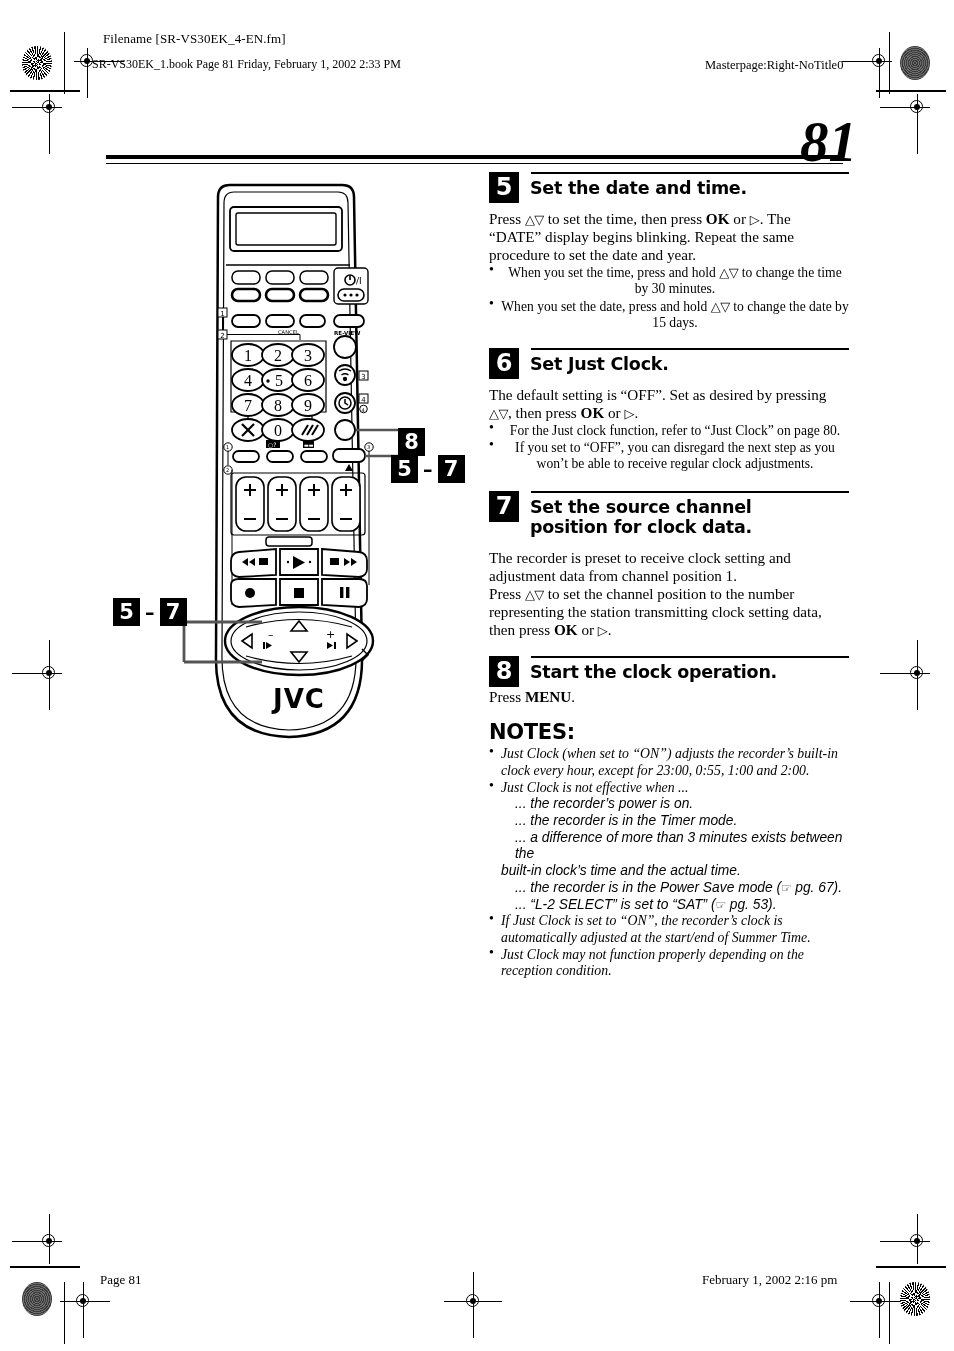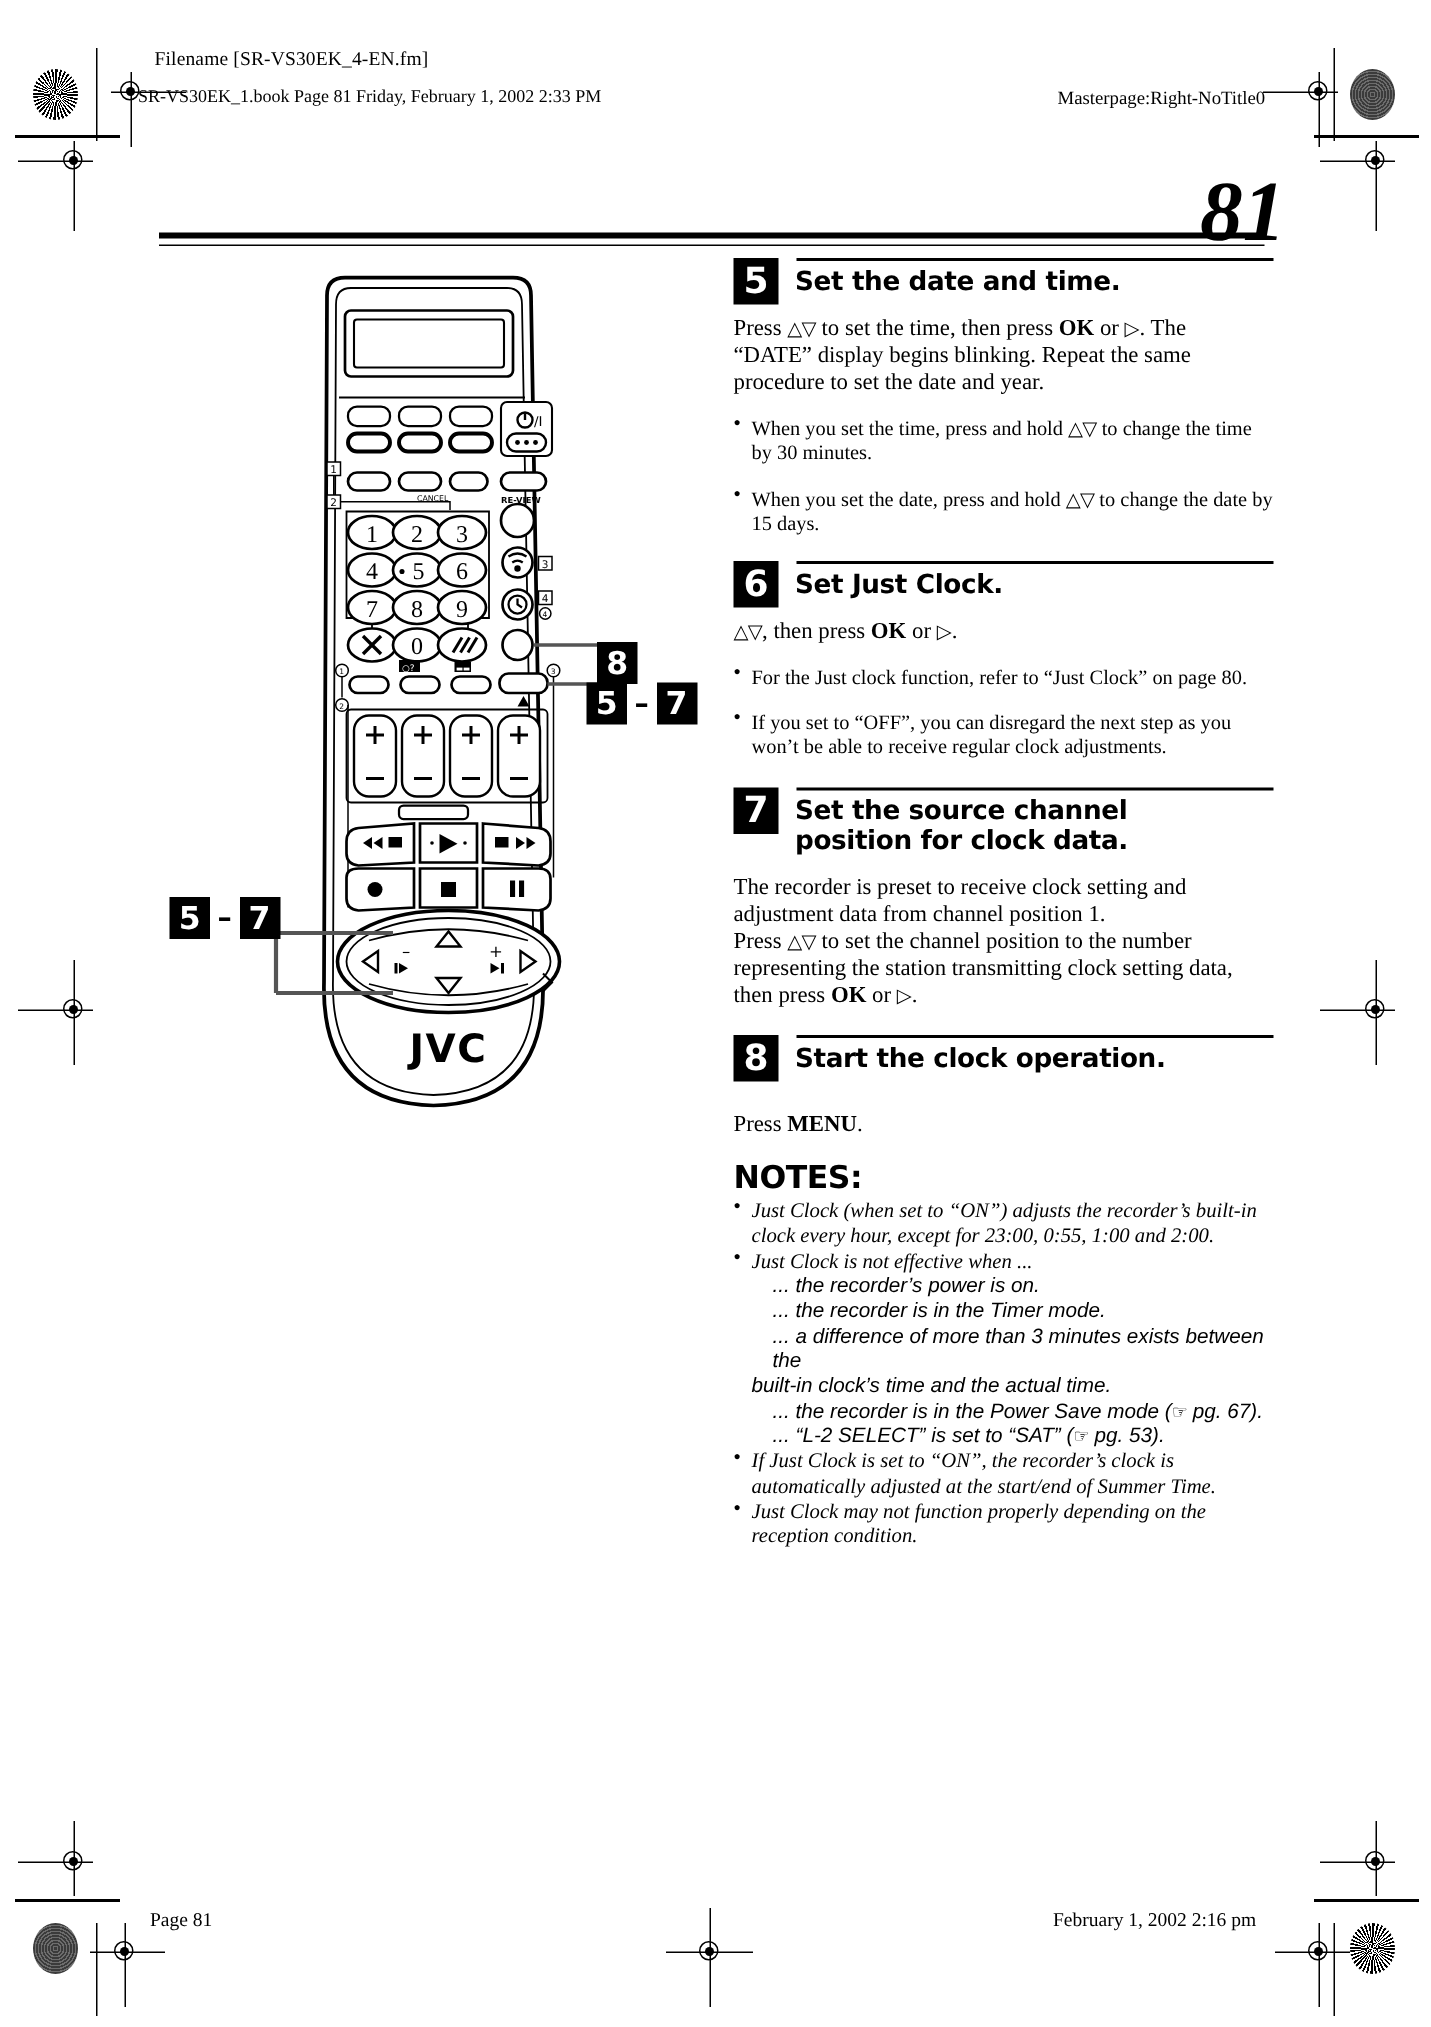--- a/index.html
+++ b/index.html
@@ -142,21 +142,22 @@
     line-height: 1.19;
     margin-top: 7px;
   }
   .step-body p { margin: 0; }
   .bullets { margin: 0; padding: 0; list-style: none; }
   .bullets li {
     position: relative;
     padding-left: 12px;
     font-size: 13.6px;
     line-height: 1.19;
-    margin-top: 14px;
+    margin-top: 1px;
+    text-align: center;
   }
   .bullets li:before {
     content: "\25CF";
     position: absolute; left: 0; top: -1px;
     font-size: 8px;
   }
   b, strong { font-weight: bold; }
   .tri-r { font-size: 13px; }
   .updown { font-size: 13px; letter-spacing: -0.5px; }
 
@@ -605,20 +606,21 @@
     </div>
   </div>
 
   <div class="step-block" style="margin-top:17px;">
     <div class="step-head">
       <div class="step-rule"></div>
       <div class="step-badge">6</div>
       <div class="step-title">Set Just Clock.</div>
     </div>
     <div class="step-body">
+      <p>The default setting is “OFF”. Set as desired by pressing</p>
       <p><span class="updown">△▽</span>, then press <b>OK</b> or <span class="tri-r">▷</span>.</p>
       <ul class="bullets">
         <li>For the Just clock function, refer to “Just Clock” on page 80.</li>
         <li>If you set to “OFF”, you can disregard the next step as you won’t be able to receive regular clock adjustments.</li>
       </ul>
     </div>
   </div>
 
   <div class="step-block" style="margin-top:18px;">
     <div class="step-head">
@@ -634,21 +636,21 @@
       <p>then press <b>OK</b> or <span class="tri-r">▷</span>.</p>
     </div>
   </div>
 
   <div class="step-block" style="margin-top:17px;">
     <div class="step-head">
       <div class="step-rule"></div>
       <div class="step-badge">8</div>
       <div class="step-title">Start the clock operation.</div>
     </div>
-    <div class="step-body" style="margin-top:20px;">
+    <div class="step-body" style="margin-top:1px;">
       <p>Press <b>MENU</b>.</p>
     </div>
   </div>
 
   <div class="notes-head">NOTES:</div>
   <ul class="notes-list">
     <li>
       <span>Just Clock (when set to “ON”) adjusts the recorder’s built-in clock every hour, except for 23:00, 0:55, 1:00 and 2:00.</span>
     </li>
     <li>

